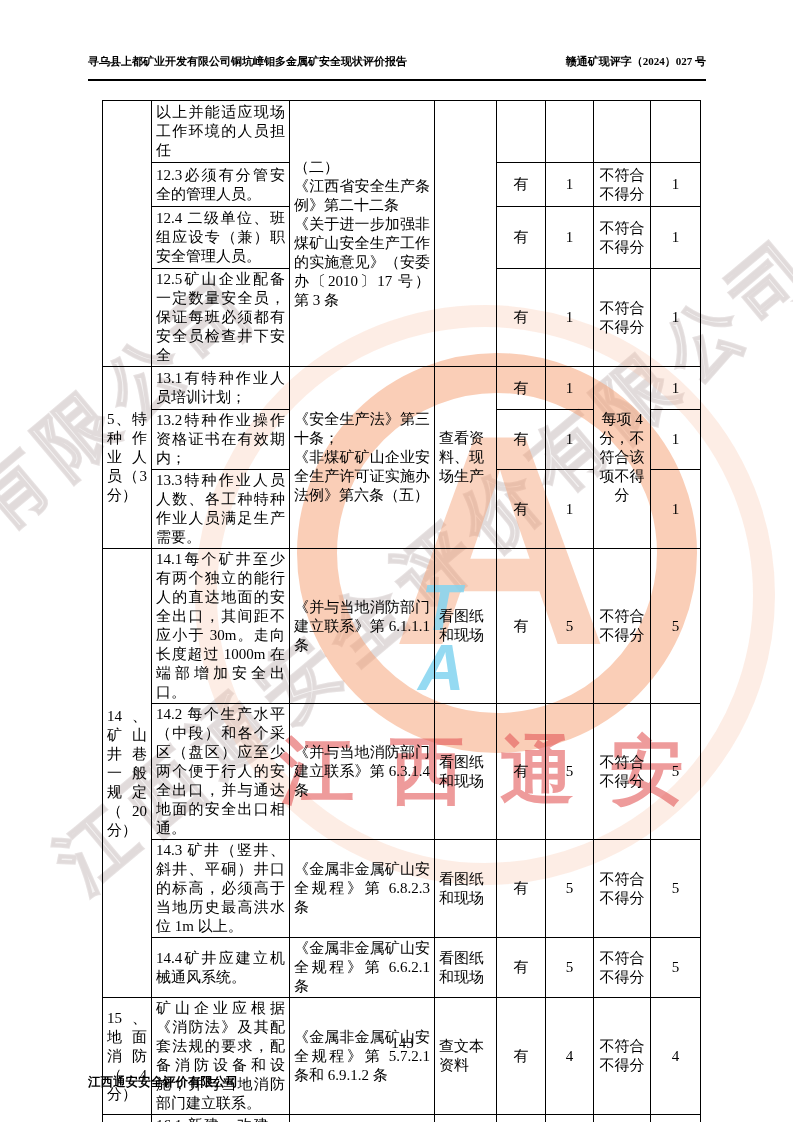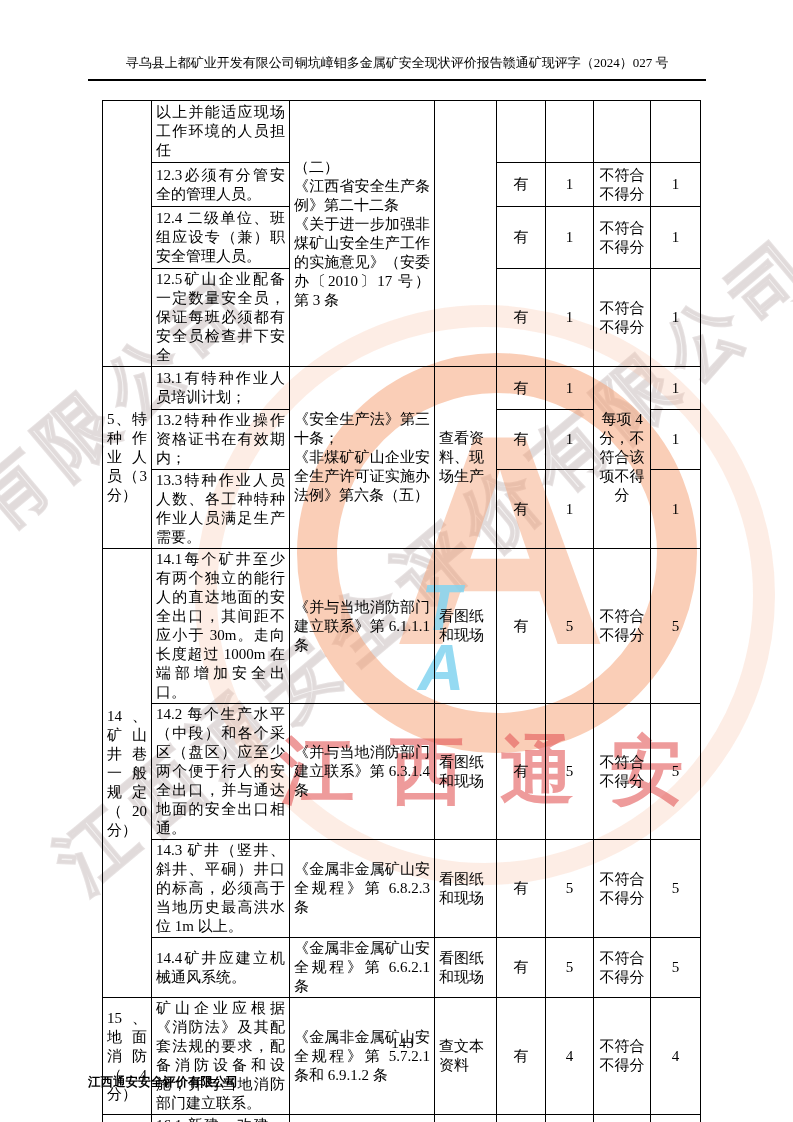--- a/index.html
+++ b/index.html
@@ -1,22 +1,22 @@
 <!DOCTYPE html>
 <html><head>
 <meta charset="utf-8">
 <style>
   html,body{margin:0;padding:0;background:#ffffff;}
   .page{
     position:relative;width:793px;height:1122px;margin:0 auto;background:#ffffff;
     font-family:"Liberation Serif","DejaVu Serif",serif;color:#000;overflow:hidden;
   }
   
-  .header{position:absolute;top:54px;left:88px;right:87px;display:flex;justify-content:center;
-    font-size:13px;font-weight:normal;z-index:2;}
+  .header{position:absolute;top:54px;left:88px;right:87px;display:flex;justify-content:space-between;
+    font-size:11px;font-weight:bold;z-index:2;}
   .header-rule{position:absolute;top:79px;left:88px;right:87px;border-top:2px solid #000;z-index:2;}
   .footer-company{position:absolute;left:88px;top:1074px;font-size:12.5px;font-weight:bold;z-index:2;}
   .footer-page{position:absolute;left:12px;right:0;top:1035px;text-align:center;font-size:15px;z-index:2;}
   
   table.doc{
     position:absolute;top:100px;left:102px;width:598px;z-index:1;
     border-collapse:collapse;table-layout:fixed;font-size:15px;line-height:19px;
   }
   table.doc td{border:1px solid #000;padding:1px 4px;vertical-align:middle;overflow:hidden;background:transparent;}
   td.sec{text-align:justify;padding:1px 2px;}

